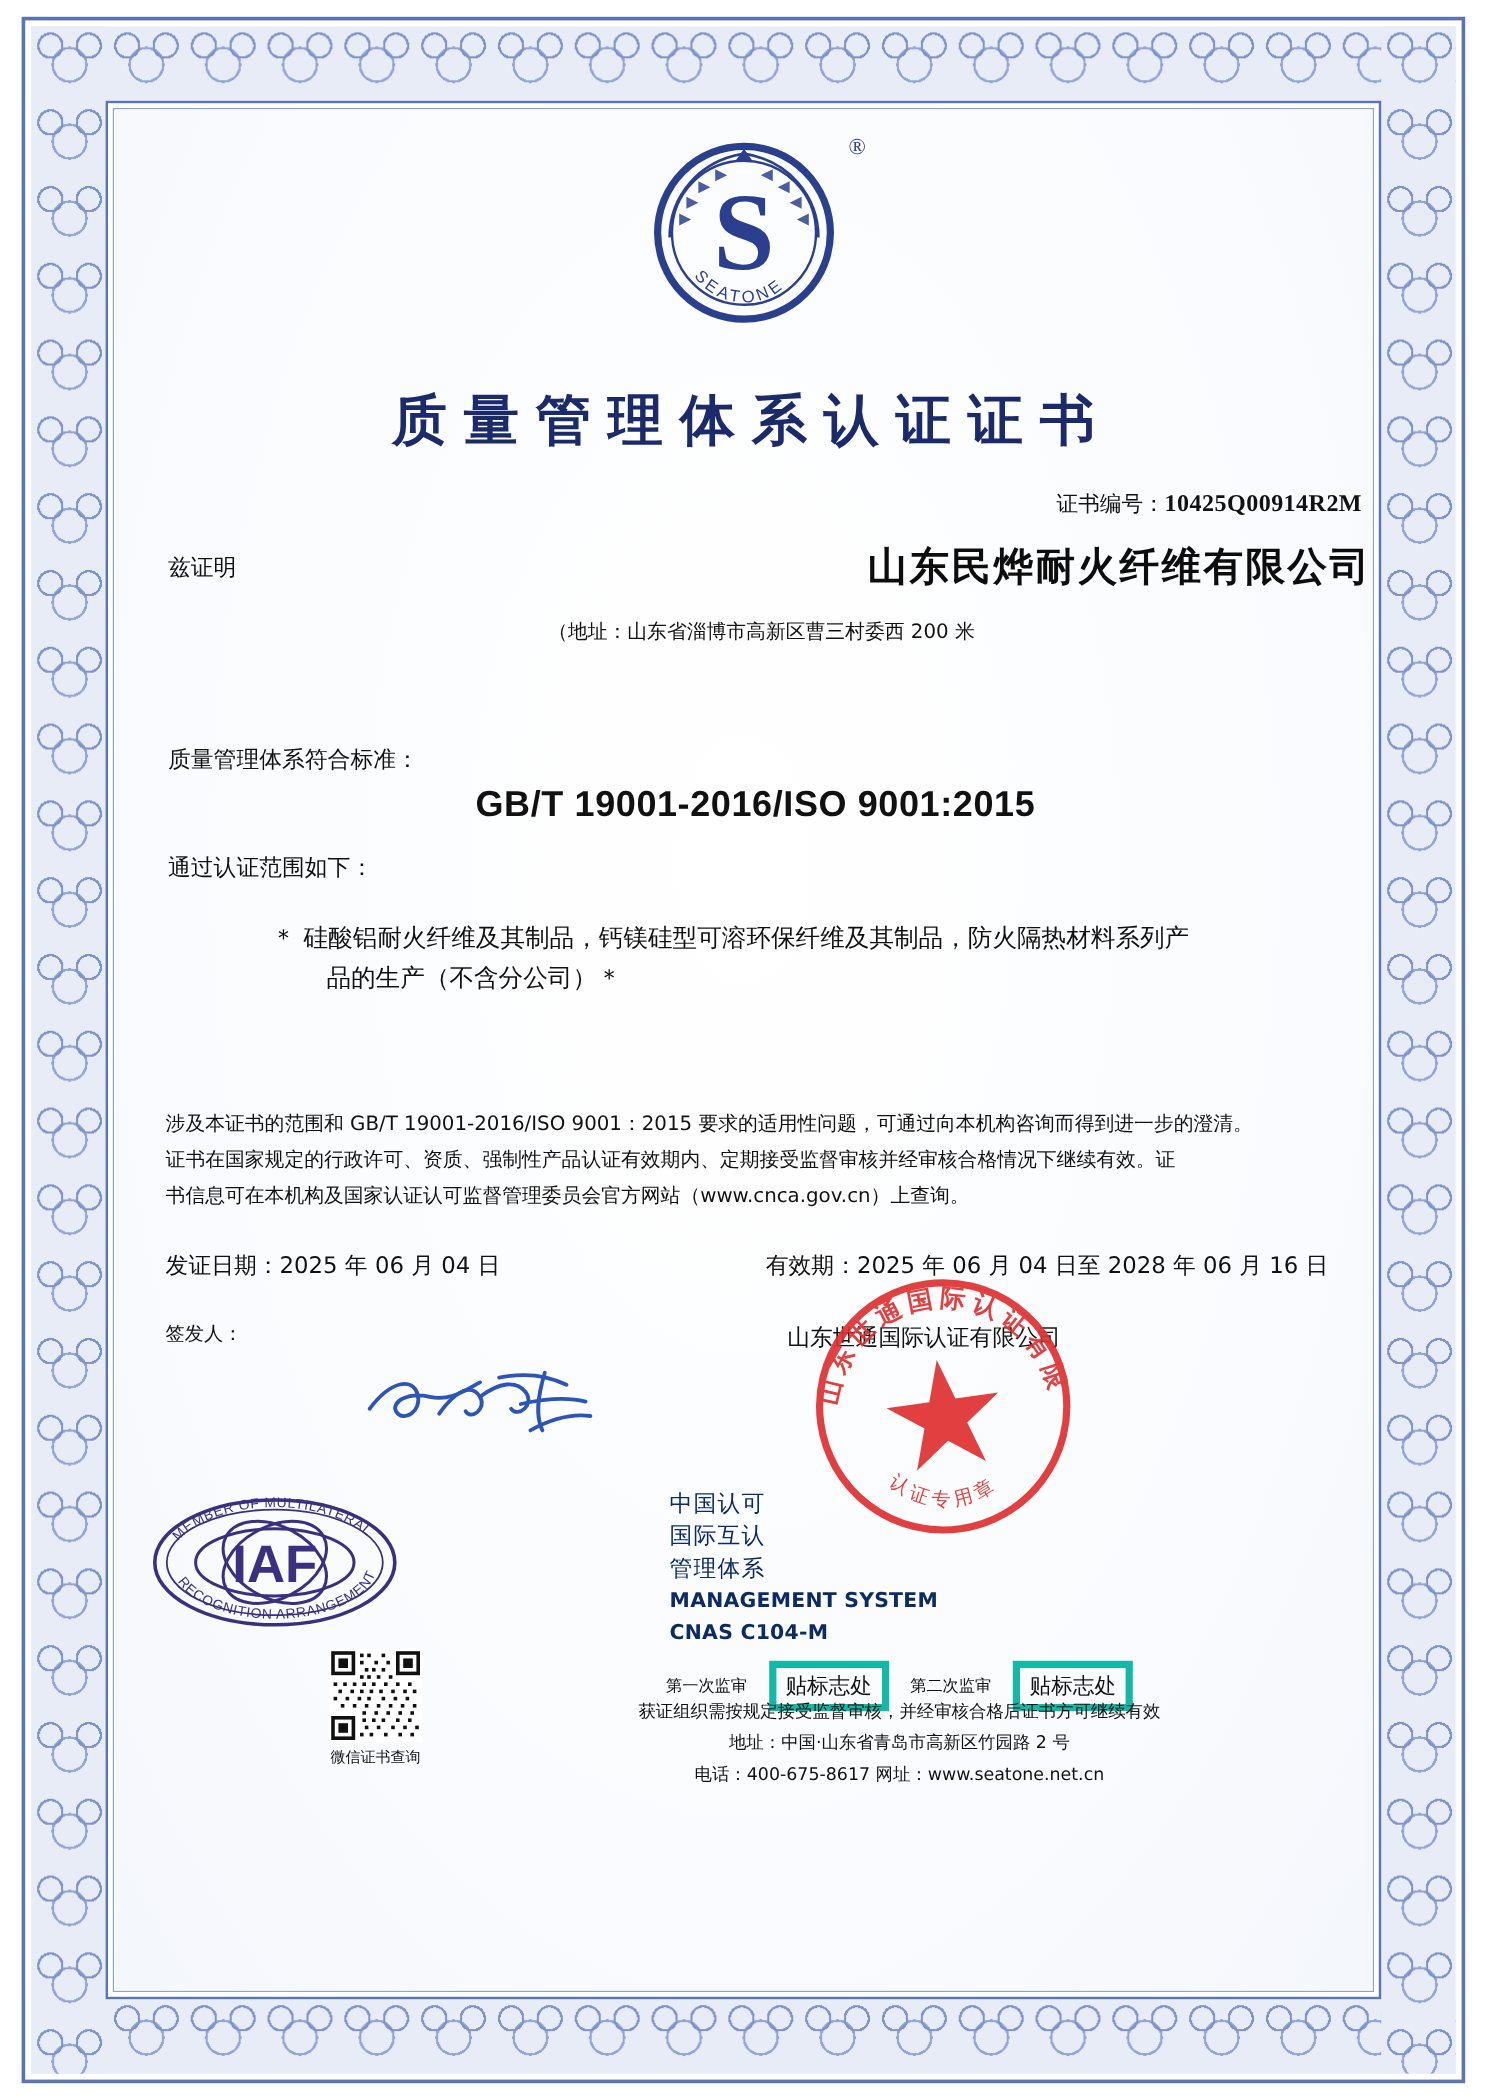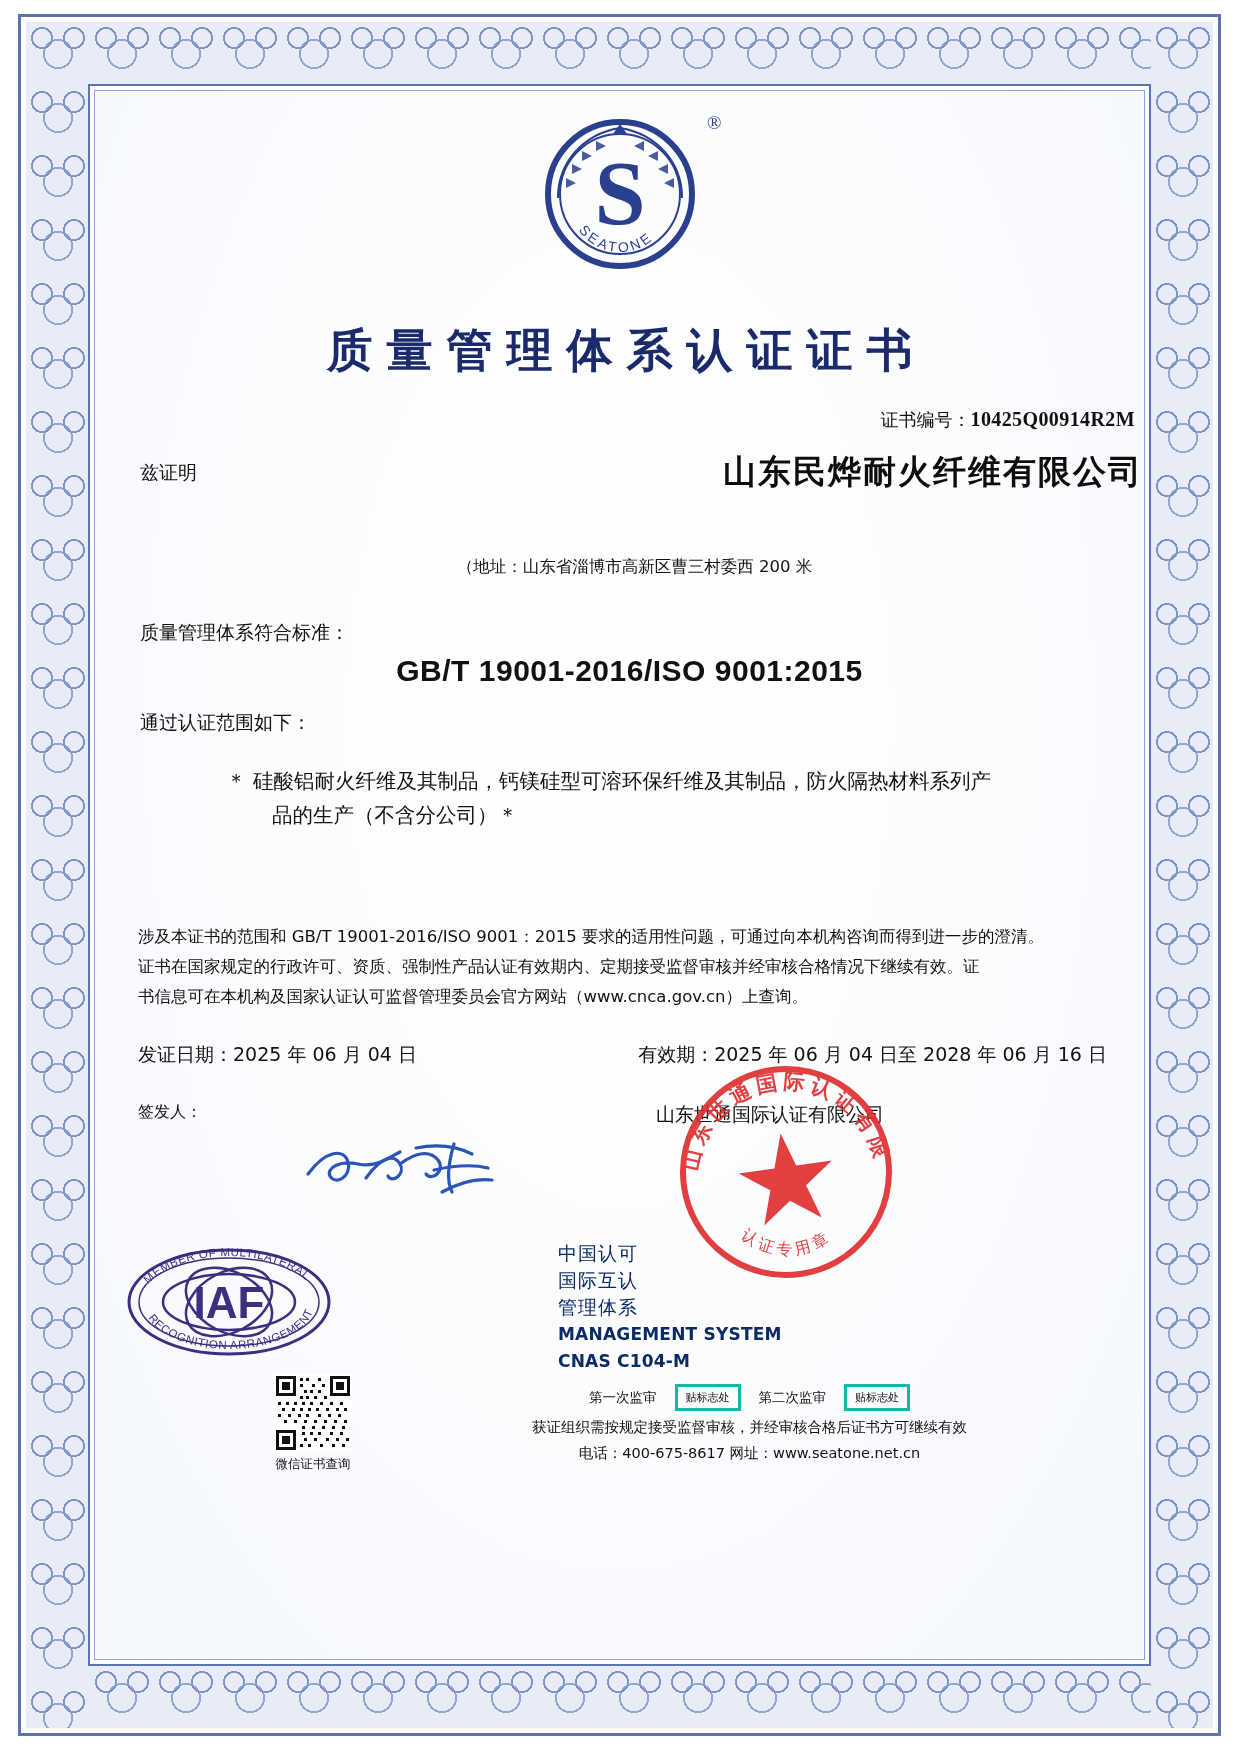--- a/index.html
+++ b/index.html
@@ -144,21 +144,21 @@
 
   .addr-line {
     position: absolute;
     left: 0; right: 0;
     text-align: center;
     font-size: 16.5px;
     color: #111;
     font-family: "DejaVu Sans", sans-serif;
     padding-left: 30px;
   }
-  .addr1 { top: 464px; }
+  .addr1 { top: 424px; }
   .addr2 { top: 475px; }
 
   .std-label {
     position: absolute;
     left: 44px;
     top: 528px;
     font-size: 19px;
     color: #111;
     font-family: "DejaVu Sans", sans-serif;
   }
@@ -310,23 +310,23 @@
     top: 1292px;
     display: flex;
     align-items: center;
     justify-content: center;
     gap: 18px;
     font-size: 13.5px;
     font-family: "DejaVu Sans", sans-serif;
     color: #111;
   }
   .box {
-    border: 3px solid #14b8a6;
+    border: 6px solid #14b8a6;
     padding: 3px 8px;
-    font-size: 11px;
+    font-size: 18px;
   }
   .footer-lines {
     position: absolute;
     left: 300px;
     right: 40px;
     top: 1322px;
     text-align: center;
     font-size: 14.5px;
     line-height: 26px;
     color: #111;
@@ -554,17 +554,18 @@
     </div>
 
     <div class="surv-row">
       <span>第一次监审</span>
       <span class="box">贴标志处</span>
       <span>第二次监审</span>
       <span class="box">贴标志处</span>
     </div>
     <div class="footer-lines">
       <div>获证组织需按规定接受监督审核，并经审核合格后证书方可继续有效</div>
+      <div>地址：中国·山东省青岛市高新区竹园路 2 号</div>
       <div>电话：400-675-8617          网址：www.seatone.net.cn</div>
     </div>
 
   </div>
 </div>
 
 </body></html>

